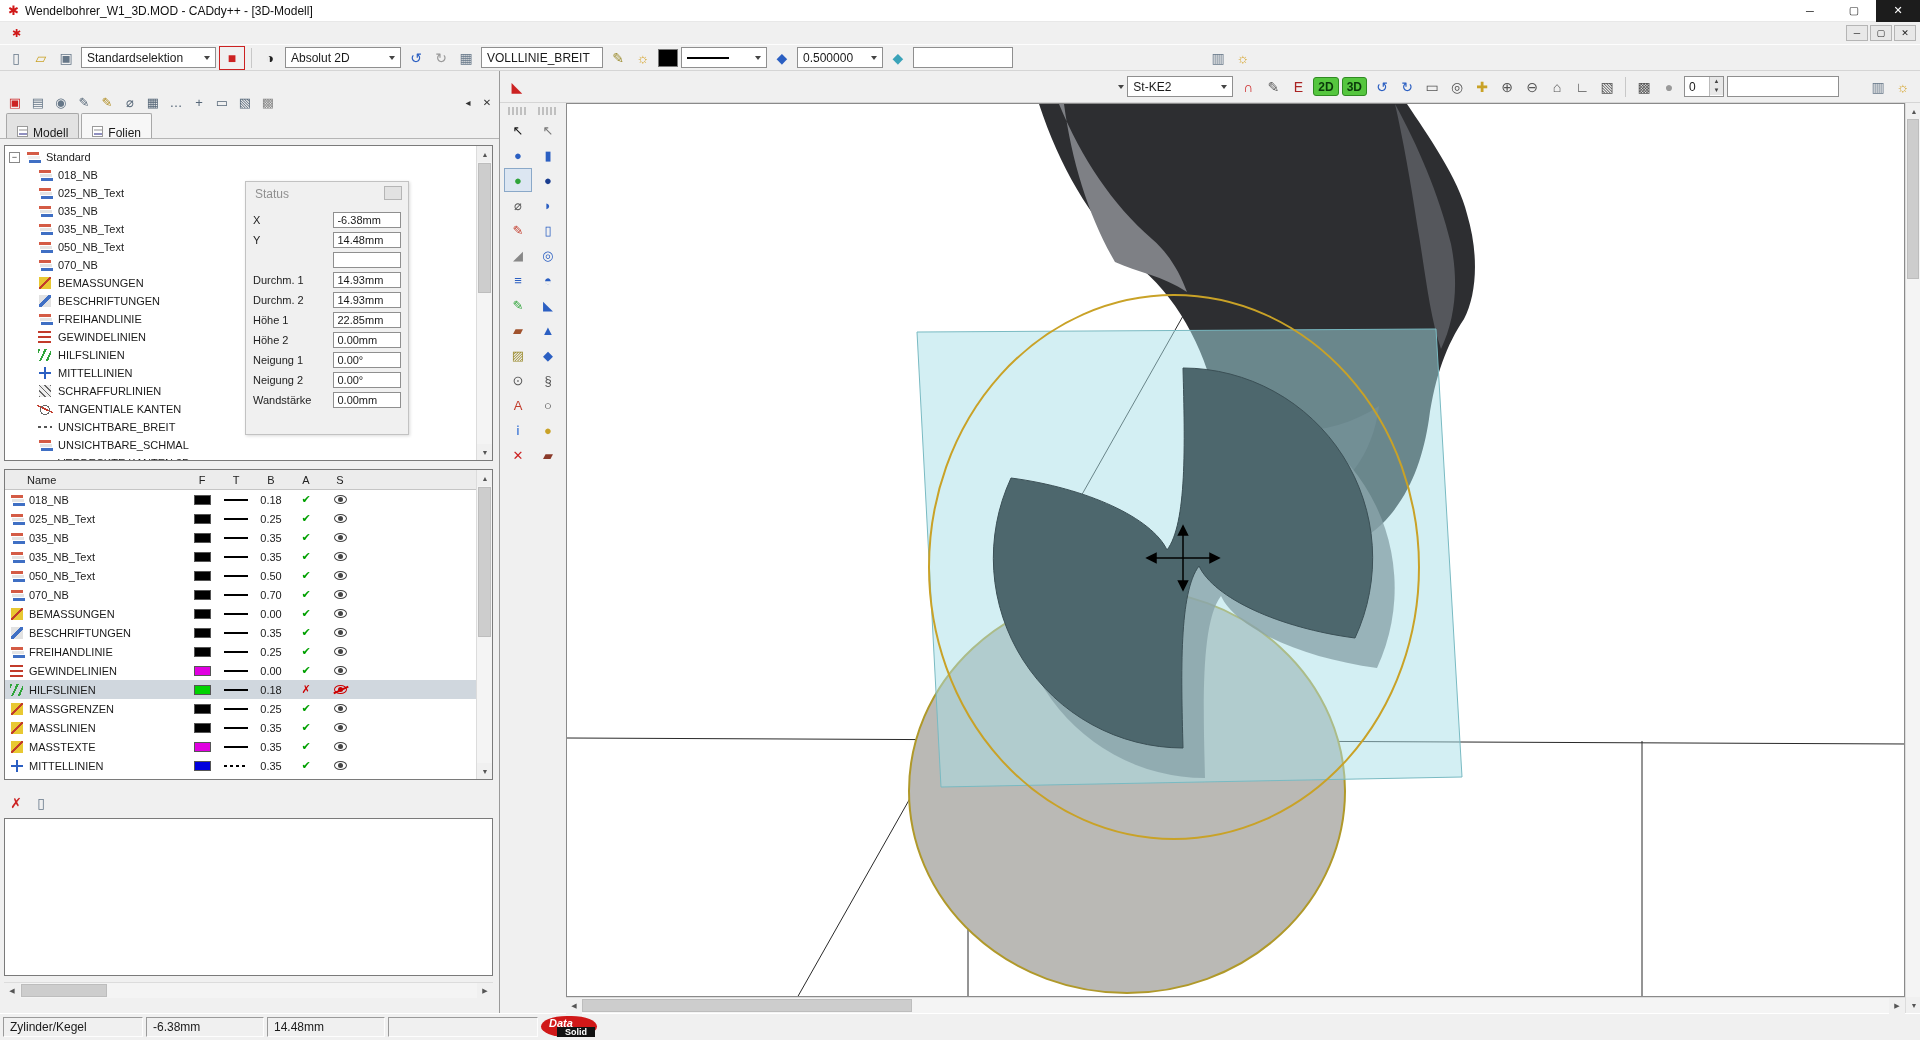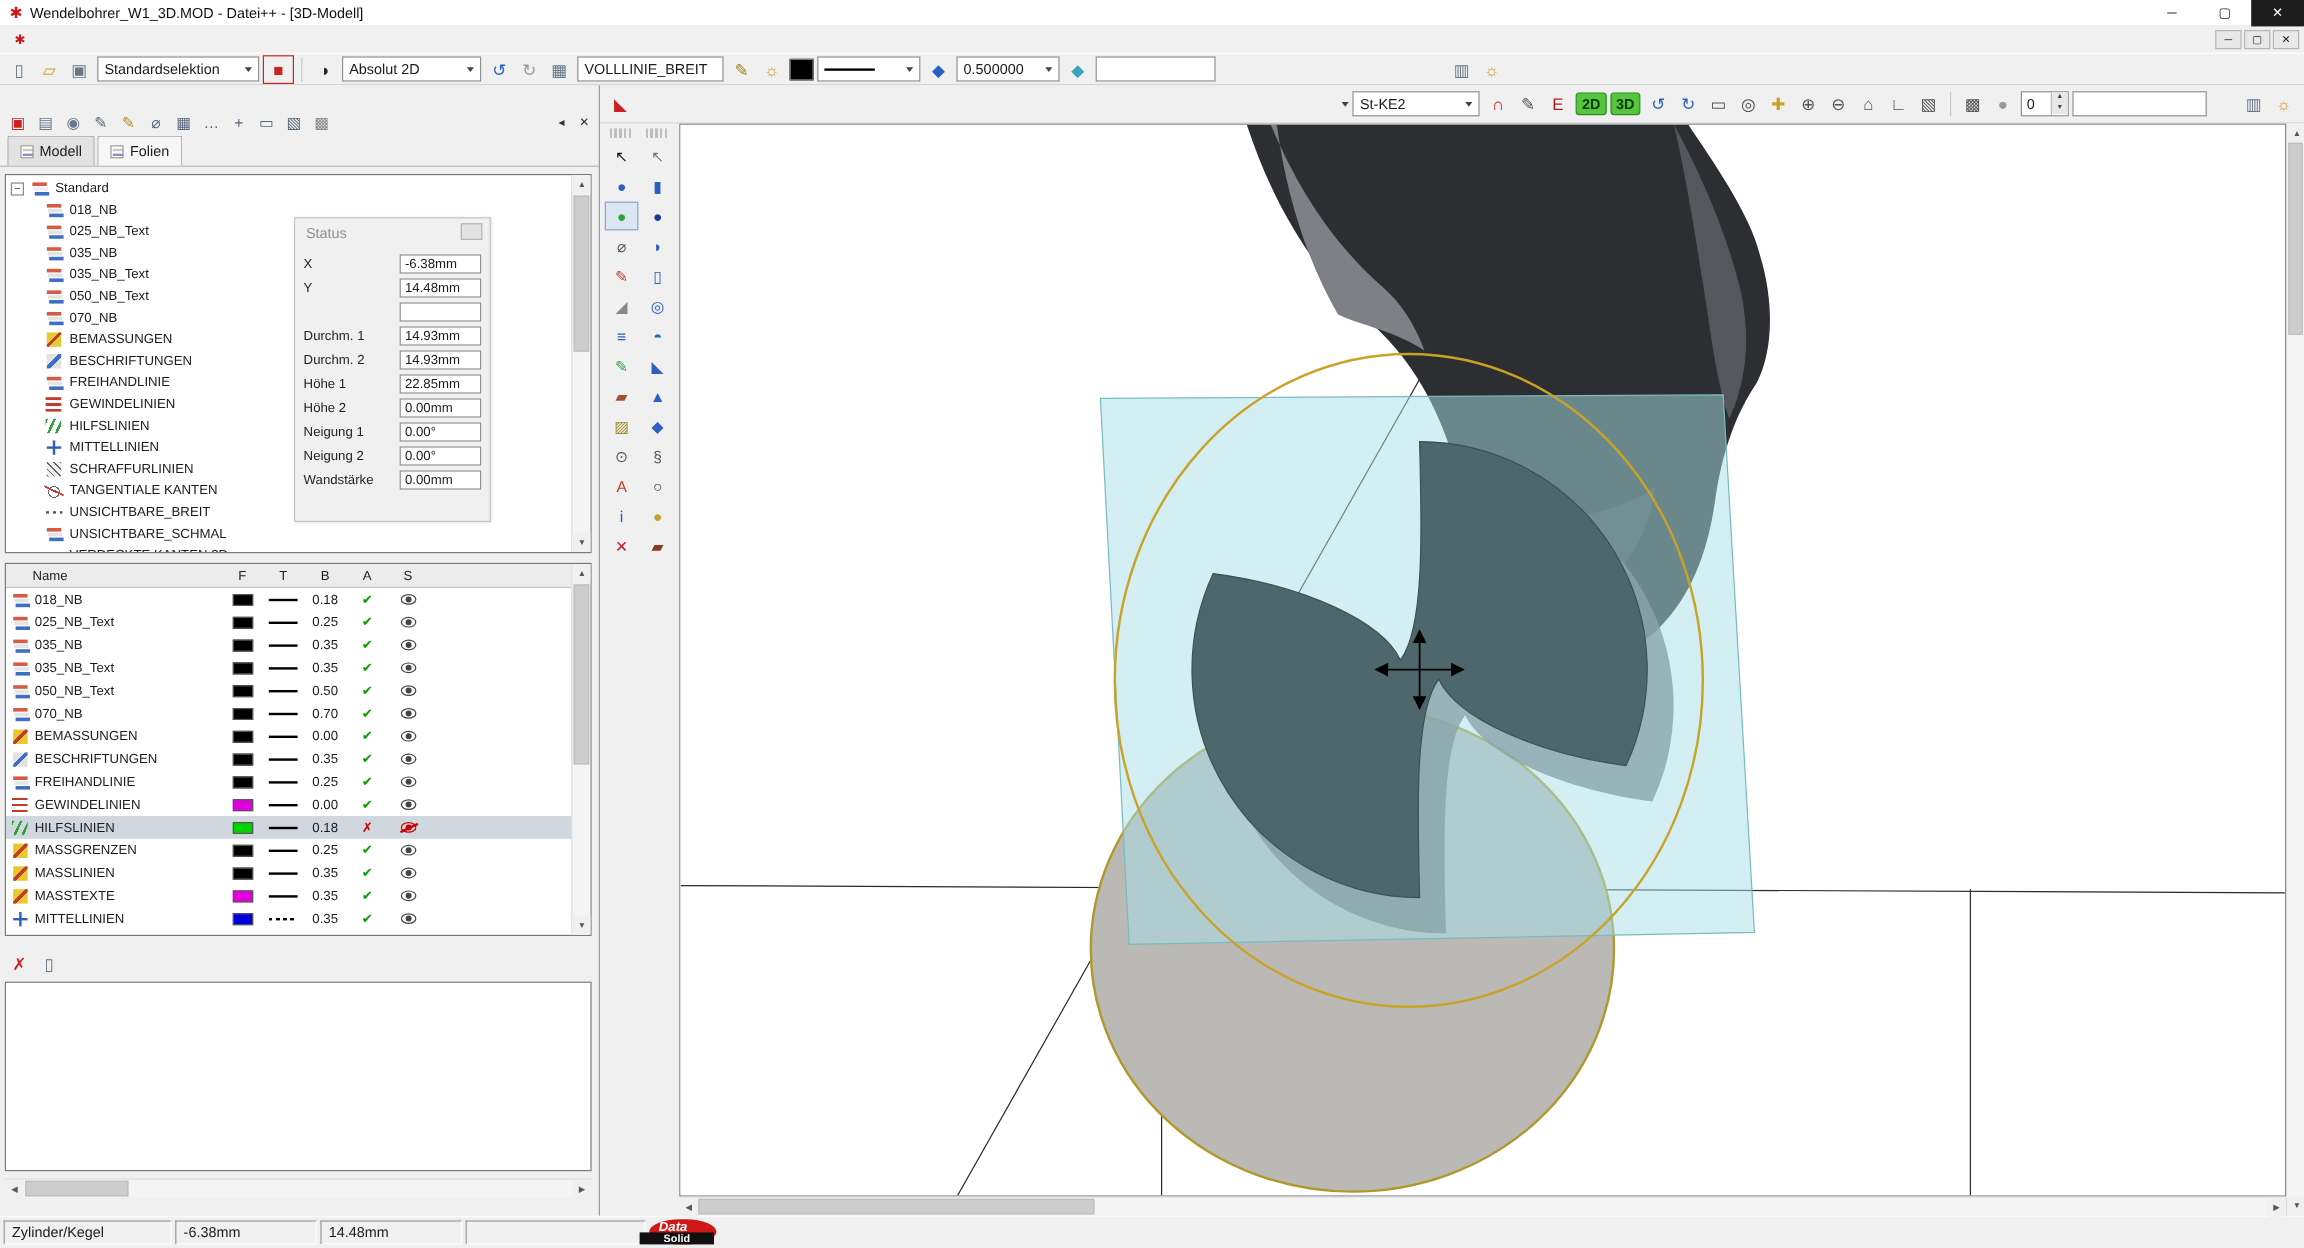--- a/index.html
+++ b/index.html
@@ -40,21 +40,21 @@
 
   .main { display:flex; height:942px; }
 
   
   .left-panel { width:500px; background:#f0f0f0; border-right:1px solid #9a9a9a; display:flex; flex-direction:column; padding-top:18px; position:relative; flex:none; }
   .lp-toolbar { height:26px; display:flex; align-items:center; padding:0 4px; gap:2px; }
   .lp-toolbar .tbtn { height:22px; min-width:22px; font-size:13px; }
   .lp-ctrl { margin-left:auto; display:flex; gap:3px; }
   .lp-ctrl .tbtn { min-width:16px; font-size:10px; color:#333; }
   .lp-tabs { height:24px; display:flex; align-items:flex-end; padding:0 6px; gap:2px; border-bottom:1px solid #b5b5b5; }
-  .tab { height:20px; padding:12px 10px; display:flex; align-items:center; gap:5px; background:#e2e2e2; border:1px solid #a8a8a8; border-bottom:none; border-radius:2px 2px 0 0; font-size:12px; }
+  .tab { height:20px; padding:12px 10px; display:flex; gap:5px; background:#e2e2e2; border:1px solid #a8a8a8; border-bottom:none; border-radius:2px 2px 0 0; font-size:12px; }
   .tab.active { background:#f7f7f7; height:22px; }
   .tab-ico { width:11px; height:11px; background:linear-gradient(#c8c8c8,#c8c8c8) 1px 2px/9px 2px no-repeat, linear-gradient(#9090c0,#9090c0) 1px 6px/9px 2px no-repeat, #fff; border:1px solid #999; }
 
   .lp-tree { height:316px; margin:6px 6px 0 4px; background:#fff; border:1px solid #7a7a7a; display:flex; overflow:hidden; }
   .tree-inner { flex:1; overflow:hidden; padding:2px 0 0 4px; }
   .titem { height:18px; display:flex; align-items:center; gap:5px; white-space:nowrap; font-size:11px; }
   .titem .expander { width:11px; height:11px; border:1px solid #888; background:#fff; font-size:9px; line-height:9px; text-align:center; color:#333; }
   .tree-children { padding-left:28px; }
   .tlabel { font-size:11px; }
 
@@ -130,28 +130,28 @@
   
   .statusbar { height:26px; background:#f0f0f0; border-top:1px solid #ffffff; display:flex; align-items:center; gap:3px; padding:2px 3px; }
   .sb-cell { height:20px; border:1px solid; border-color:#9a9a9a #fdfdfd #fdfdfd #9a9a9a; display:flex; align-items:center; padding:0 6px; font-size:12px; background:#f0f0f0; }
   .sb-mode { width:140px; }
   .sb-msg { flex:1; }
   .sb-coord { width:118px; }
   .sb-fill { width:150px; }
   .logo { width:56px; height:21px; position:relative; flex:none; }
   .logo .oval { position:absolute; inset:0; background:#d01818; border-radius:50% / 55%; }
   .logo .dtop { position:absolute; left:8px; top:1px; color:#fff; font-style:italic; font-weight:bold; font-size:11px; }
-  .logo .dbot { position:absolute; right:2px; bottom:0; background:#111; color:#fff; font-size:9px; font-weight:bold; padding:0 20px; }
+  .logo .dbot { position:absolute; right:2px; bottom:0; background:#111; color:#fff; font-size:9px; font-weight:bold; padding:0 8px; }
 </style>
 </head>
 <body>
 
 <div class="titlebar">
   <span class="app-icon">✱</span>
-  <span class="title-text">Wendelbohrer_W1_3D.MOD - Datei++ - [3D-Modell]</span>
+  <span class="title-text">Wendelbohrer_W1_3D.MOD - CADdy++ - [3D-Modell]</span>
   <div class="win-btns">
     <div class="win-btn">─</div>
     <div class="win-btn">▢</div>
     <div class="win-btn close">✕</div>
   </div>
 </div>
 
 <div class="menubar">
   <span class="app-icon" style="font-size:11px">✱</span>
   <div class="mdi-btns">

